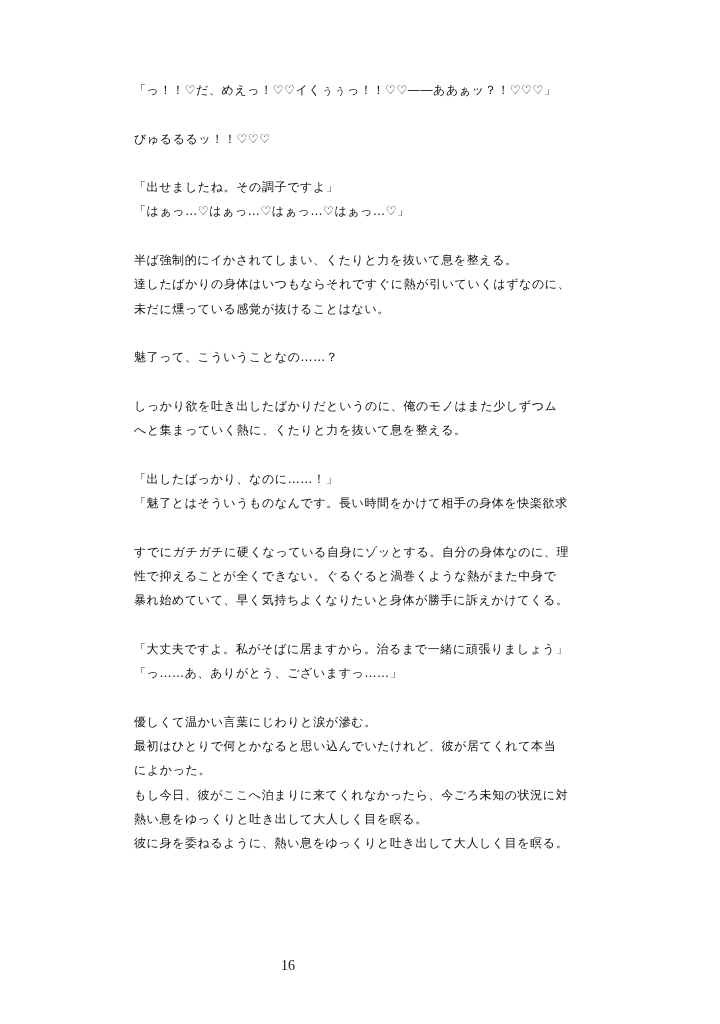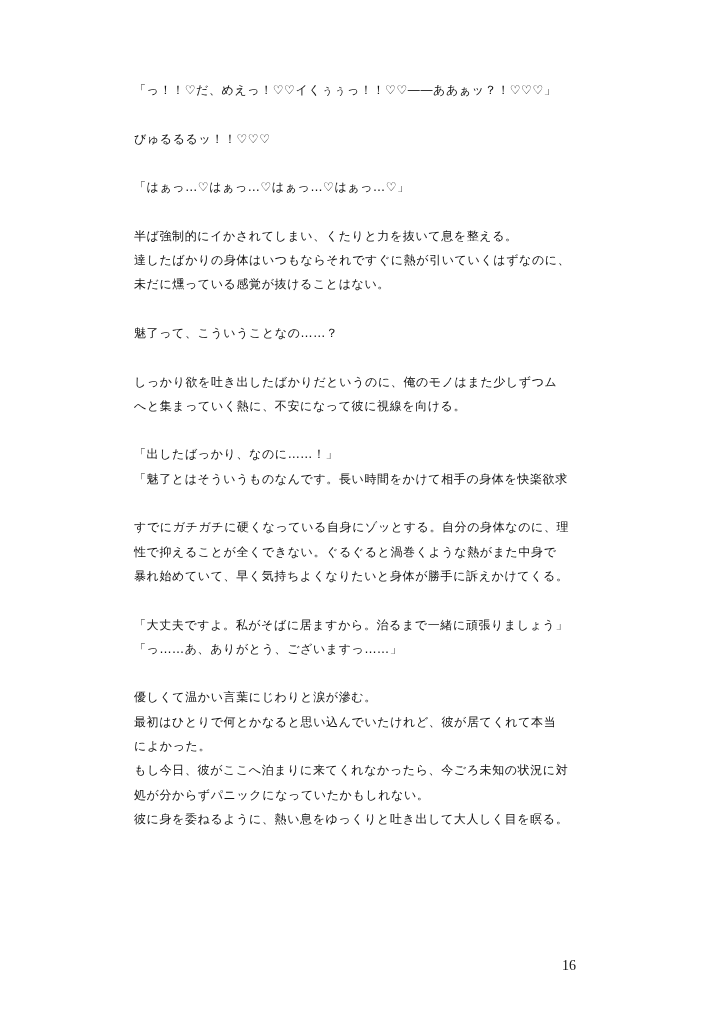--- a/index.html
+++ b/index.html
@@ -16,56 +16,57 @@
     letter-spacing: 0.6px;
     margin-left: 38px;
   }
   .line { white-space: nowrap; height: 24.3px; }
   .blank { height: 24.3px; }
   .page-number {
     position: absolute;
     top: 958px;
     left: 0;
     width: 576px;
-    text-align: right;
+    text-align: center;
     font-family: "Liberation Serif", serif;
     font-size: 14px;
     color: #111111;
   }
 </style>
 </head>
 <body>
 
 <div class="page">
   <div class="line">「っ！！♡だ、めえっ！♡♡イくぅぅっ！！♡♡――ああぁッ？！♡♡♡」</div>
   <div class="blank"></div>
   <div class="line">びゅるるるッ！！♡♡♡</div>
   <div class="blank"></div>
+  <div class="line">「出せましたね。その調子ですよ」</div>
   <div class="line">「はぁっ…♡はぁっ…♡はぁっ…♡はぁっ…♡」</div>
   <div class="blank"></div>
   <div class="line">半ば強制的にイかされてしまい、くたりと力を抜いて息を整える。</div>
   <div class="line">達したばかりの身体はいつもならそれですぐに熱が引いていくはずなのに、</div>
   <div class="line">未だに燻っている感覚が抜けることはない。</div>
   <div class="blank"></div>
   <div class="line">魅了って、こういうことなの……？</div>
   <div class="blank"></div>
   <div class="line">しっかり欲を吐き出したばかりだというのに、俺のモノはまた少しずつム</div>
-  <div class="line">へと集まっていく熱に、不安になって彼に視線を向ける。</div>
+  <div class="line">へと集まっていく熱に、くたりと力を抜いて息を整える。</div>
   <div class="blank"></div>
   <div class="line">「出したばっかり、なのに……！」</div>
   <div class="line">「魅了とはそういうものなんです。長い時間をかけて相手の身体を快楽欲求</div>
   <div class="blank"></div>
   <div class="line">すでにガチガチに硬くなっている自身にゾッとする。自分の身体なのに、理</div>
   <div class="line">性で抑えることが全くできない。ぐるぐると渦巻くような熱がまた中身で</div>
   <div class="line">暴れ始めていて、早く気持ちよくなりたいと身体が勝手に訴えかけてくる。</div>
   <div class="blank"></div>
   <div class="line">「大丈夫ですよ。私がそばに居ますから。治るまで一緒に頑張りましょう」</div>
   <div class="line">「っ……あ、ありがとう、ございますっ……」</div>
   <div class="blank"></div>
   <div class="line">優しくて温かい言葉にじわりと涙が滲む。</div>
   <div class="line">最初はひとりで何とかなると思い込んでいたけれど、彼が居てくれて本当</div>
   <div class="line">によかった。</div>
   <div class="line">もし今日、彼がここへ泊まりに来てくれなかったら、今ごろ未知の状況に対</div>
-  <div class="line">処が分からずパニックになっていたかもしれない。</div>
+  <div class="line">熱い息をゆっくりと吐き出して大人しく目を瞑る。</div>
   <div class="line">彼に身を委ねるように、熱い息をゆっくりと吐き出して大人しく目を瞑る。</div>
 </div>
 
 <div class="page-number">16</div>
 
 </body></html>

